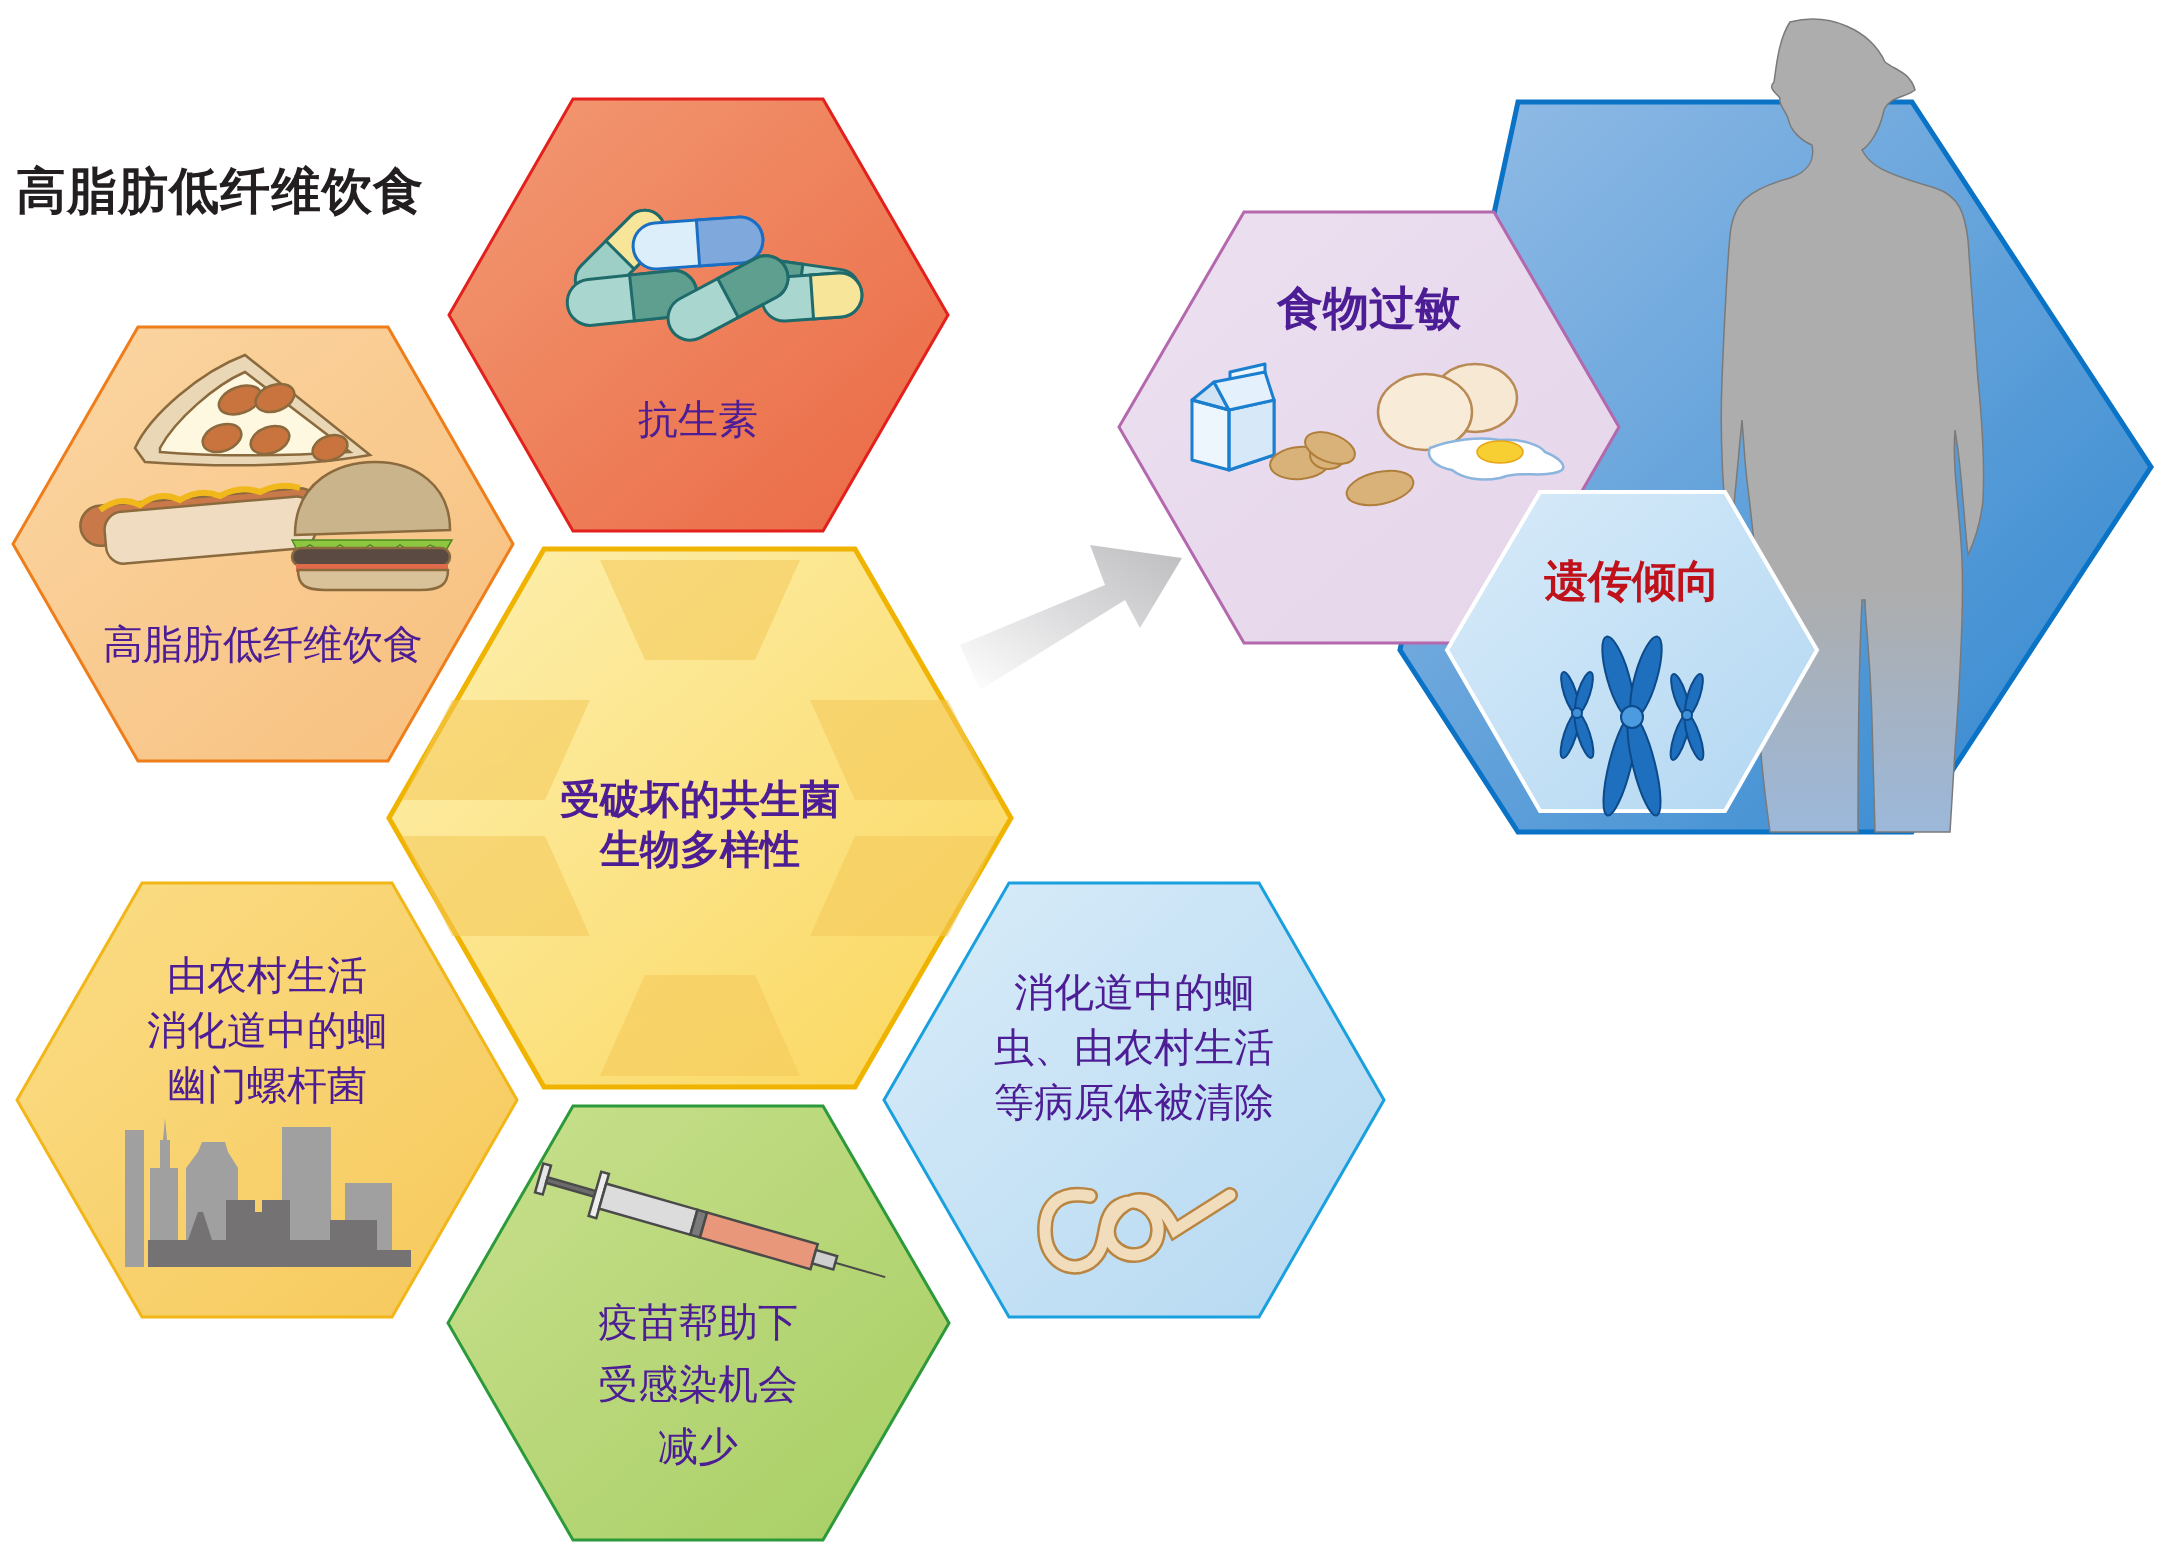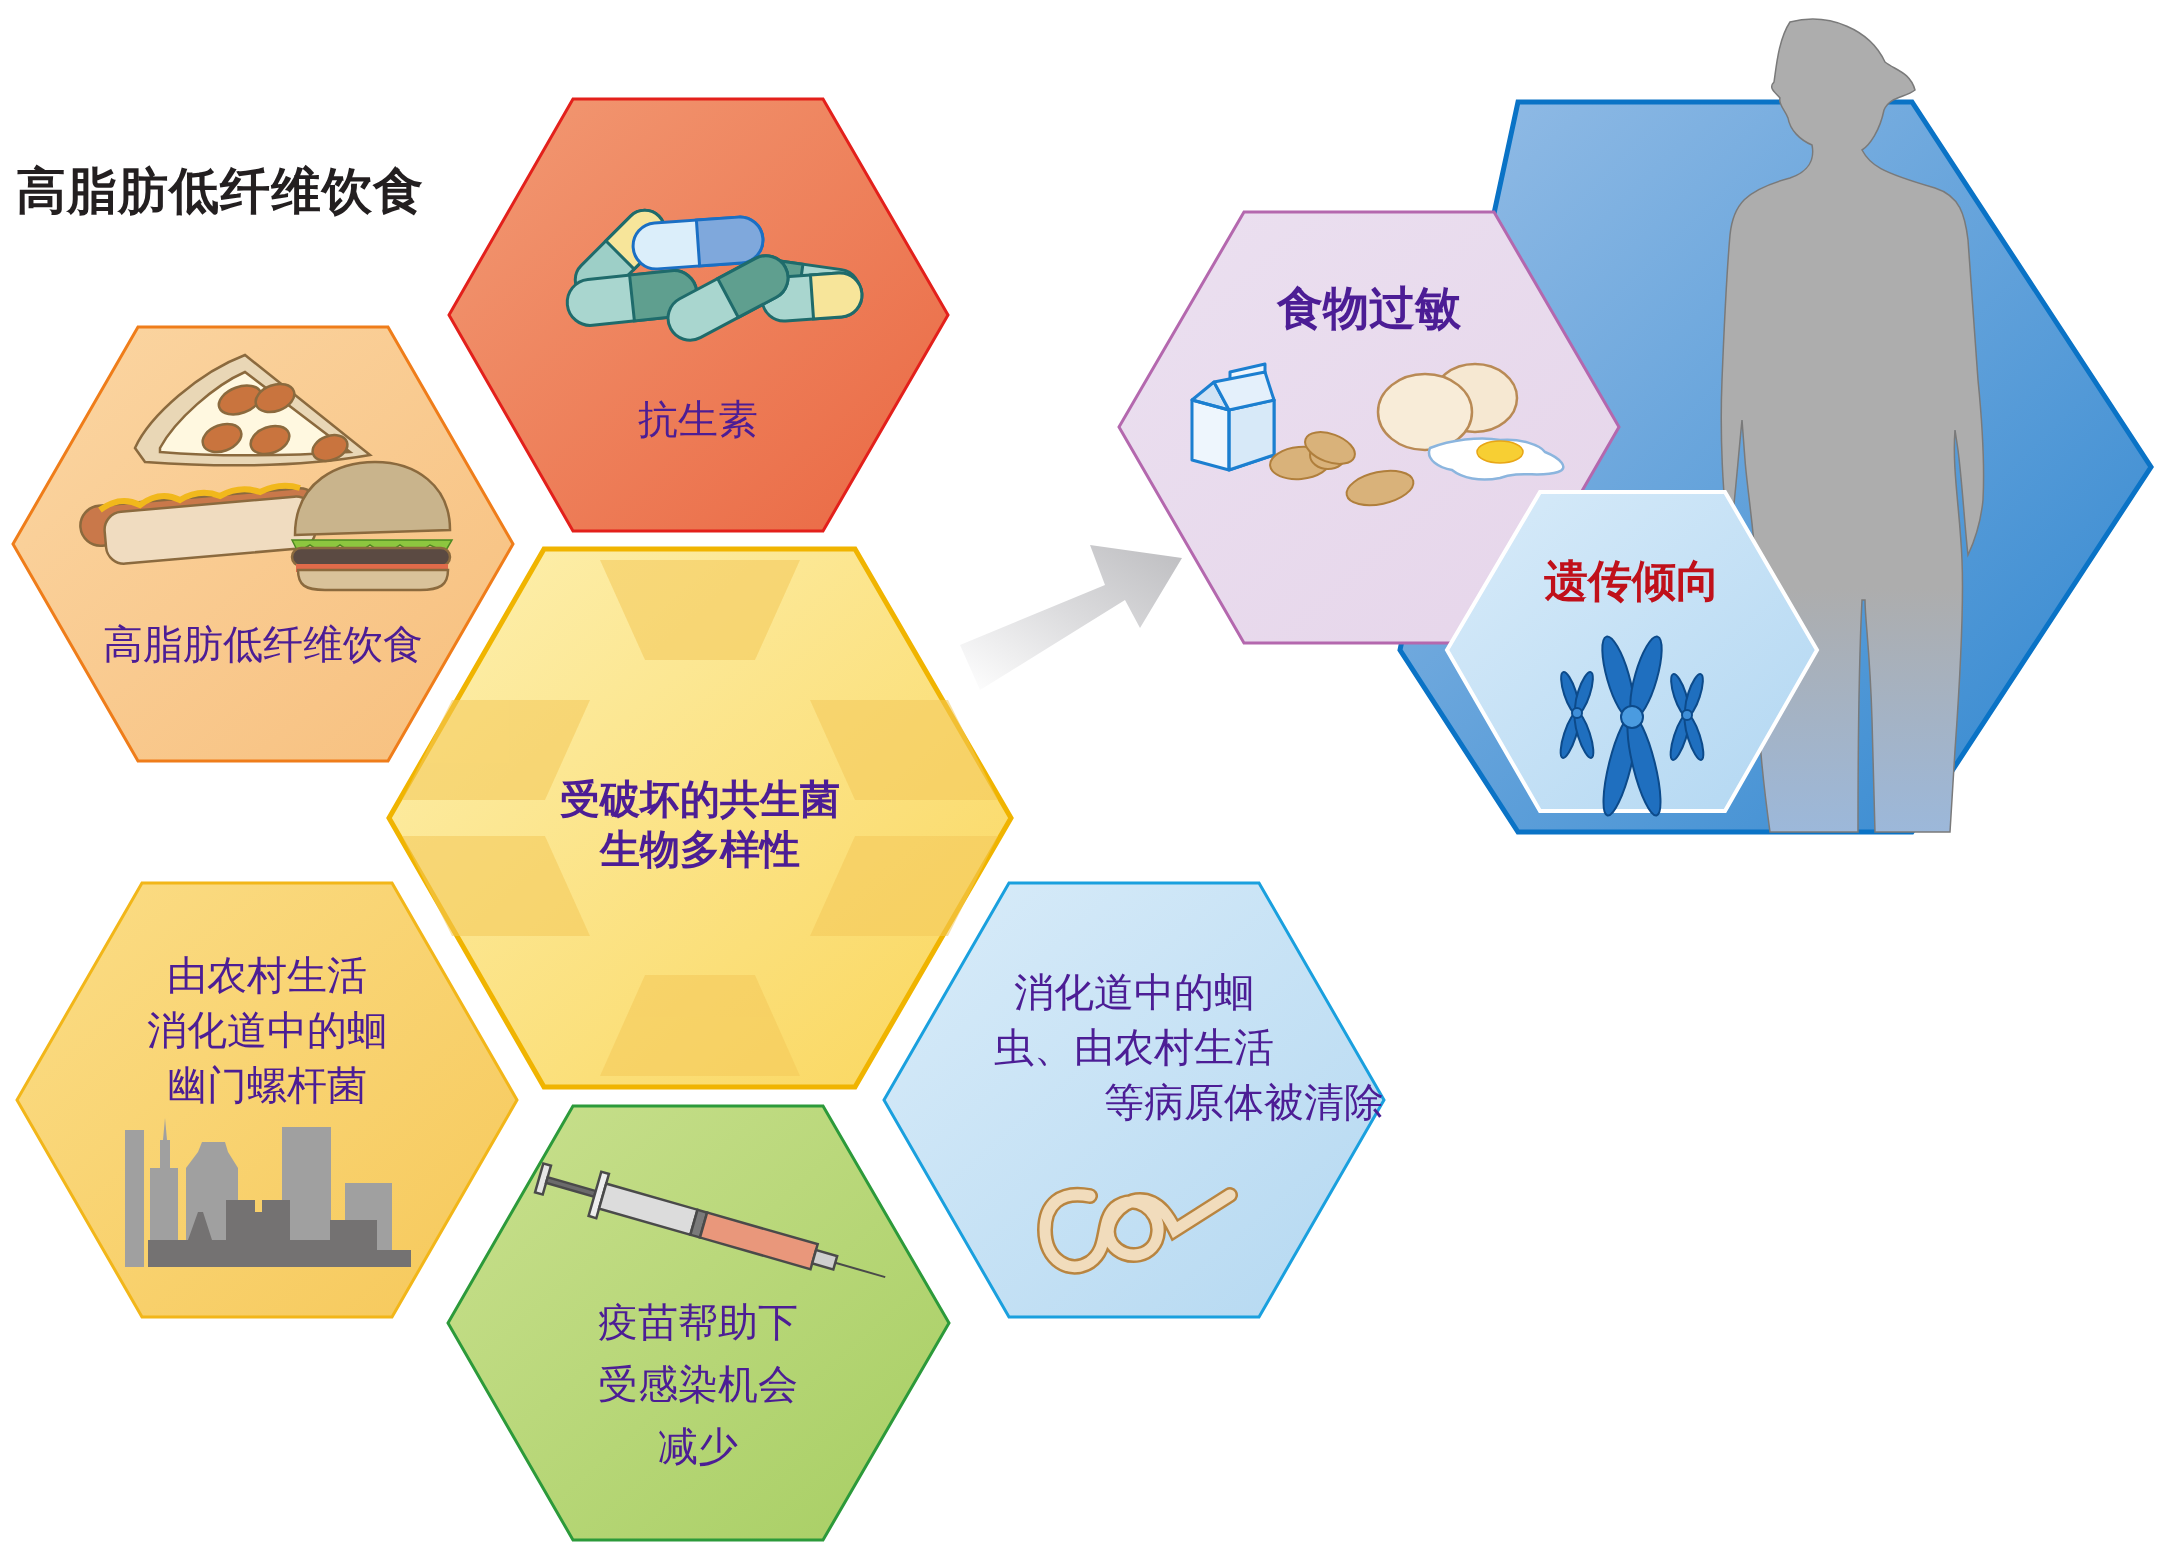--- a/index.html
+++ b/index.html
@@ -238,17 +238,17 @@
 <div class="label" style="left:17px; width:500px; top:948px; font-size:40px;">由农村生活</div>
 <div class="label" style="left:17px; width:500px; top:1003px; font-size:40px;">消化道中的蛔</div>
 <div class="label" style="left:17px; width:500px; top:1058px; font-size:40px;">幽门螺杆菌</div>
 
 <div class="label" style="left:448px; width:500px; top:1295px; font-size:40px;">疫苗帮助下</div>
 <div class="label" style="left:448px; width:500px; top:1357px; font-size:40px;">受感染机会</div>
 <div class="label" style="left:448px; width:500px; top:1419px; font-size:40px;">减少</div>
 
 <div class="label" style="left:884px; width:500px; top:965px; font-size:40px;">消化道中的蛔</div>
 <div class="label" style="left:884px; width:500px; top:1020px; font-size:40px;">虫、由农村生活</div>
-<div class="label" style="left:884px; width:500px; top:1075px; font-size:40px;text-align:right;">等病原体被清除</div>
+<div class="label" style="left:884px; width:500px; top:1075px; font-size:40px;">等病原体被清除</div>
 
 <div class="label bold" style="left:1119px; width:500px; top:278px; font-size:46px;">食物过敏</div>
 
 <div class="label bold" style="left:1447px; width:370px; top:552px; font-size:44px; color:#c0101a;">遗传倾向</div>
 
 </body></html>

